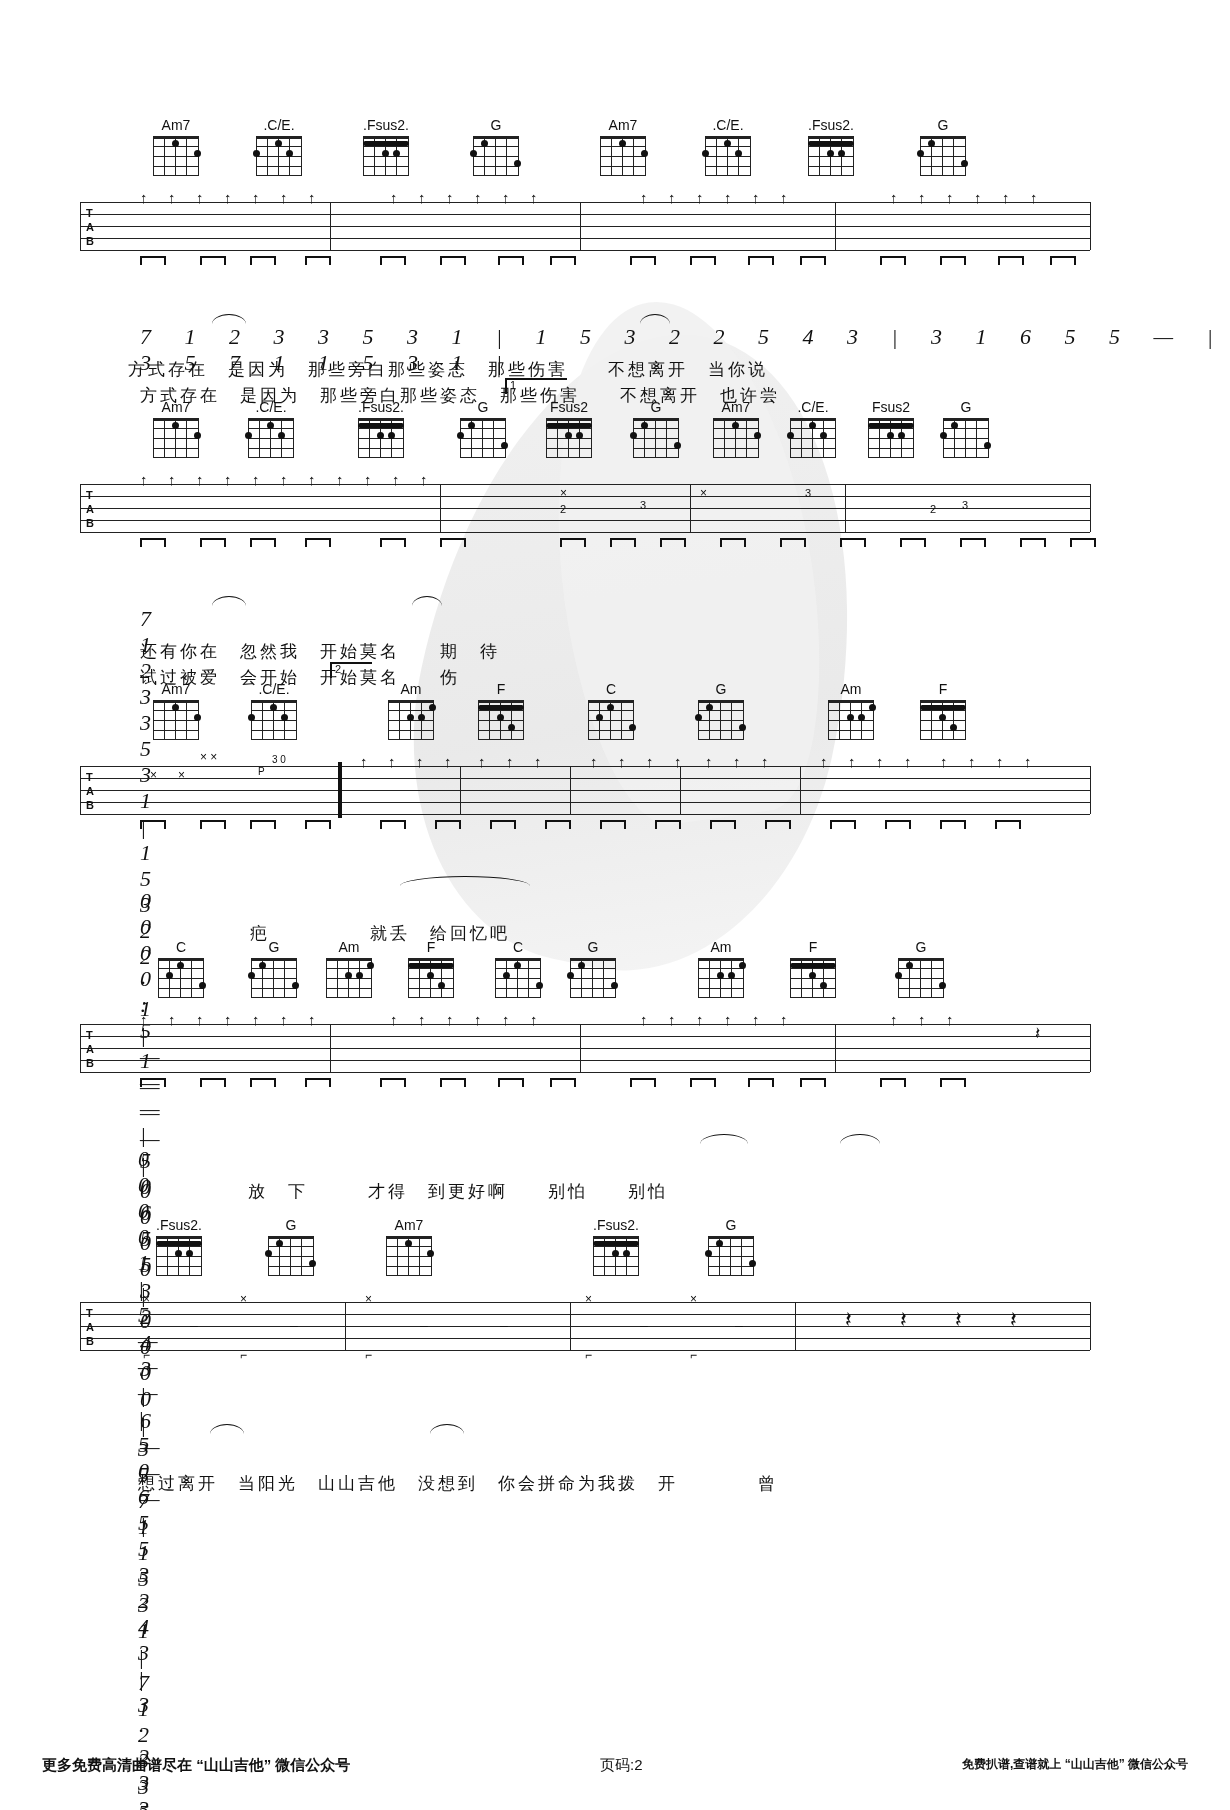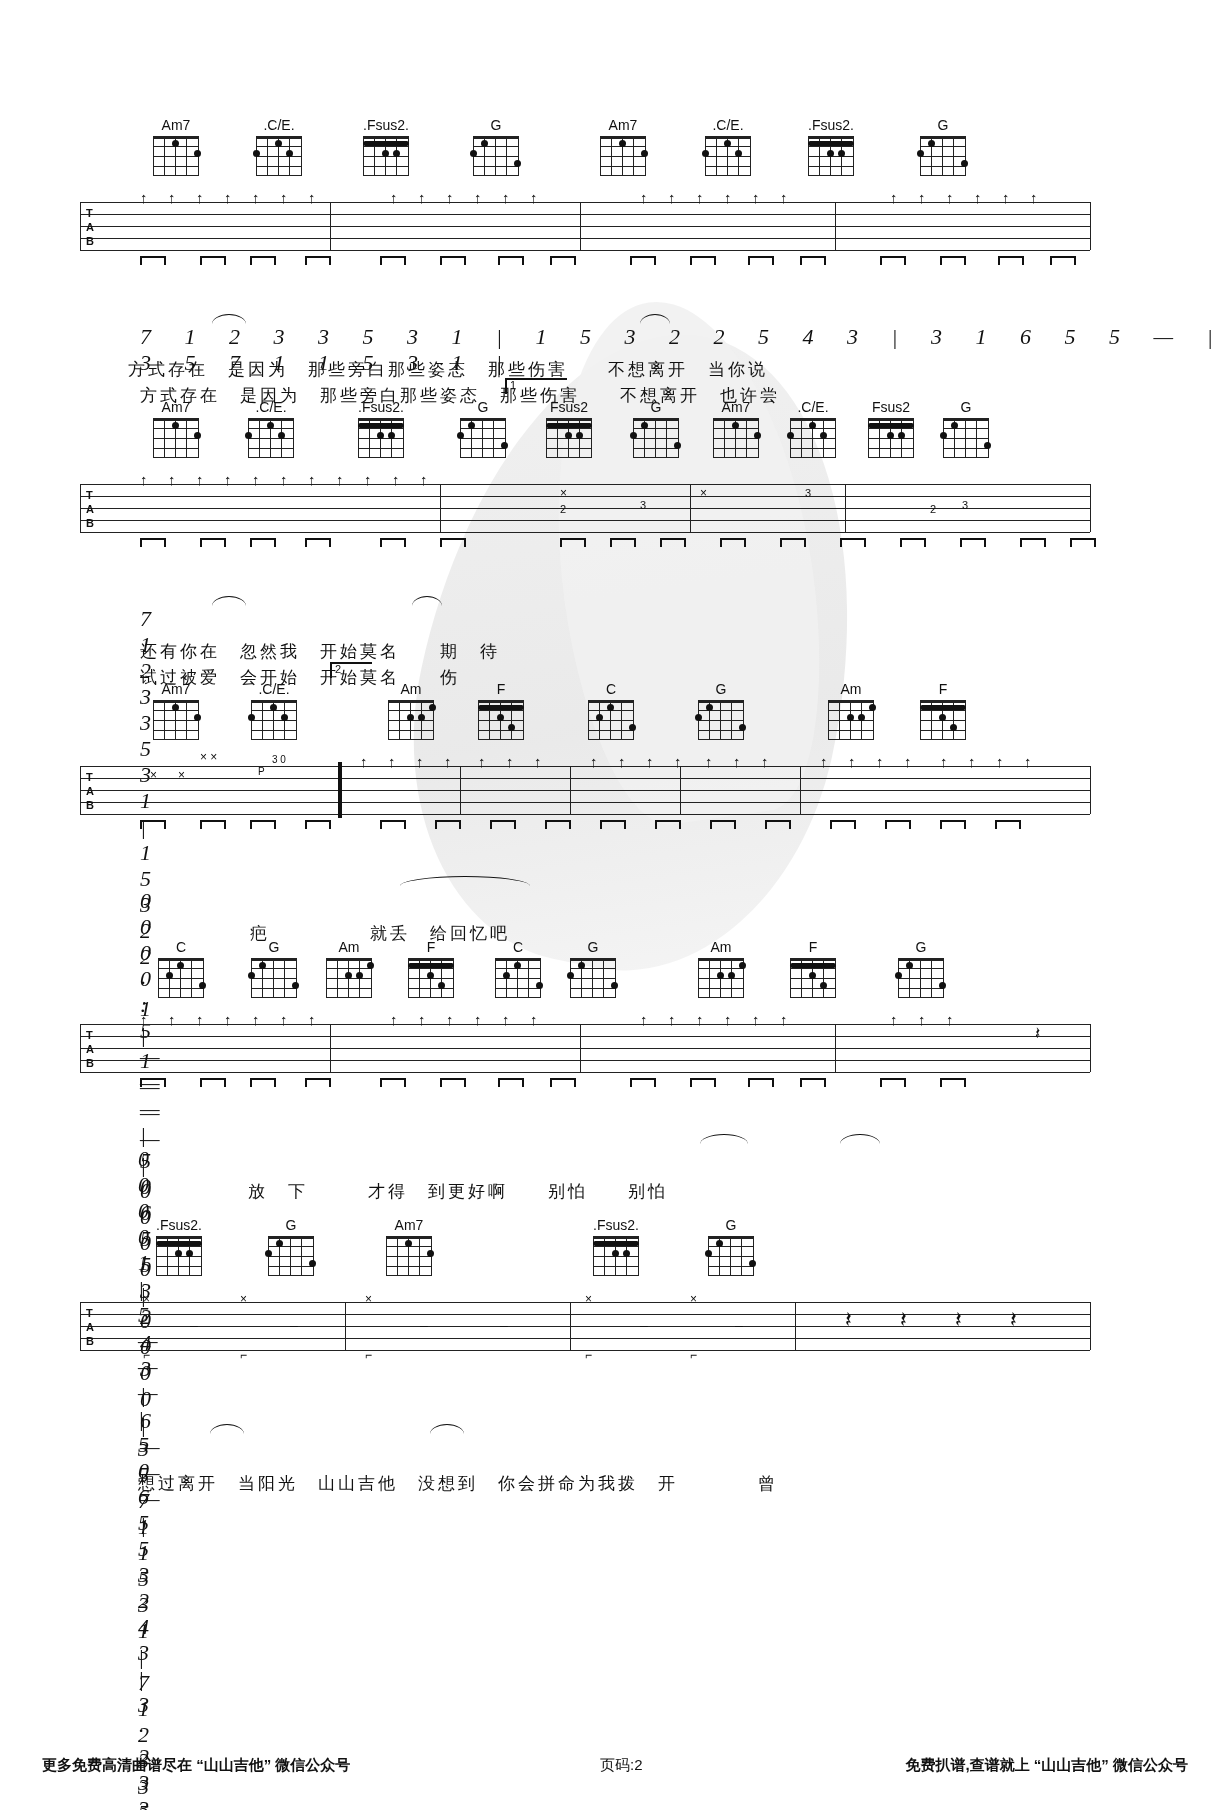--- a/index.html
+++ b/index.html
@@ -68,21 +68,21 @@
   
   .numline{position:relative;height:42px;margin-top:10px;}
   .num{position:absolute;font-size:22px;font-family:"Liberation Serif", serif;font-style:italic;}
   .lyric{position:absolute;font-size:17px;font-family:"Liberation Sans", sans-serif;white-space:nowrap;}
   .slur{position:absolute;border-top:1px solid #111;border-radius:50%/100% 100% 0 0;height:9px;}
 
   
   .footer{position:absolute;left:0;bottom:22px;width:1230px;height:40px;z-index:3;}
   .footer .fl{position:absolute;left:42px;top:8px;font-size:15px;font-weight:bold;}
   .footer .fc{position:absolute;left:600px;top:8px;font-size:15px;}
-  .footer .fr{position:absolute;right:42px;top:8px;font-size:15px;font-weight:bold;}
+  .footer .fr{position:absolute;right:42px;top:8px;font-size:12px;font-weight:bold;}
 </style>
 </head>
 <body>
 
 <div class="page">
 
   <div class="watermark">
     <div class="wm-swoosh"></div>
     <div class="wm-swoosh2"></div>
   </div>

